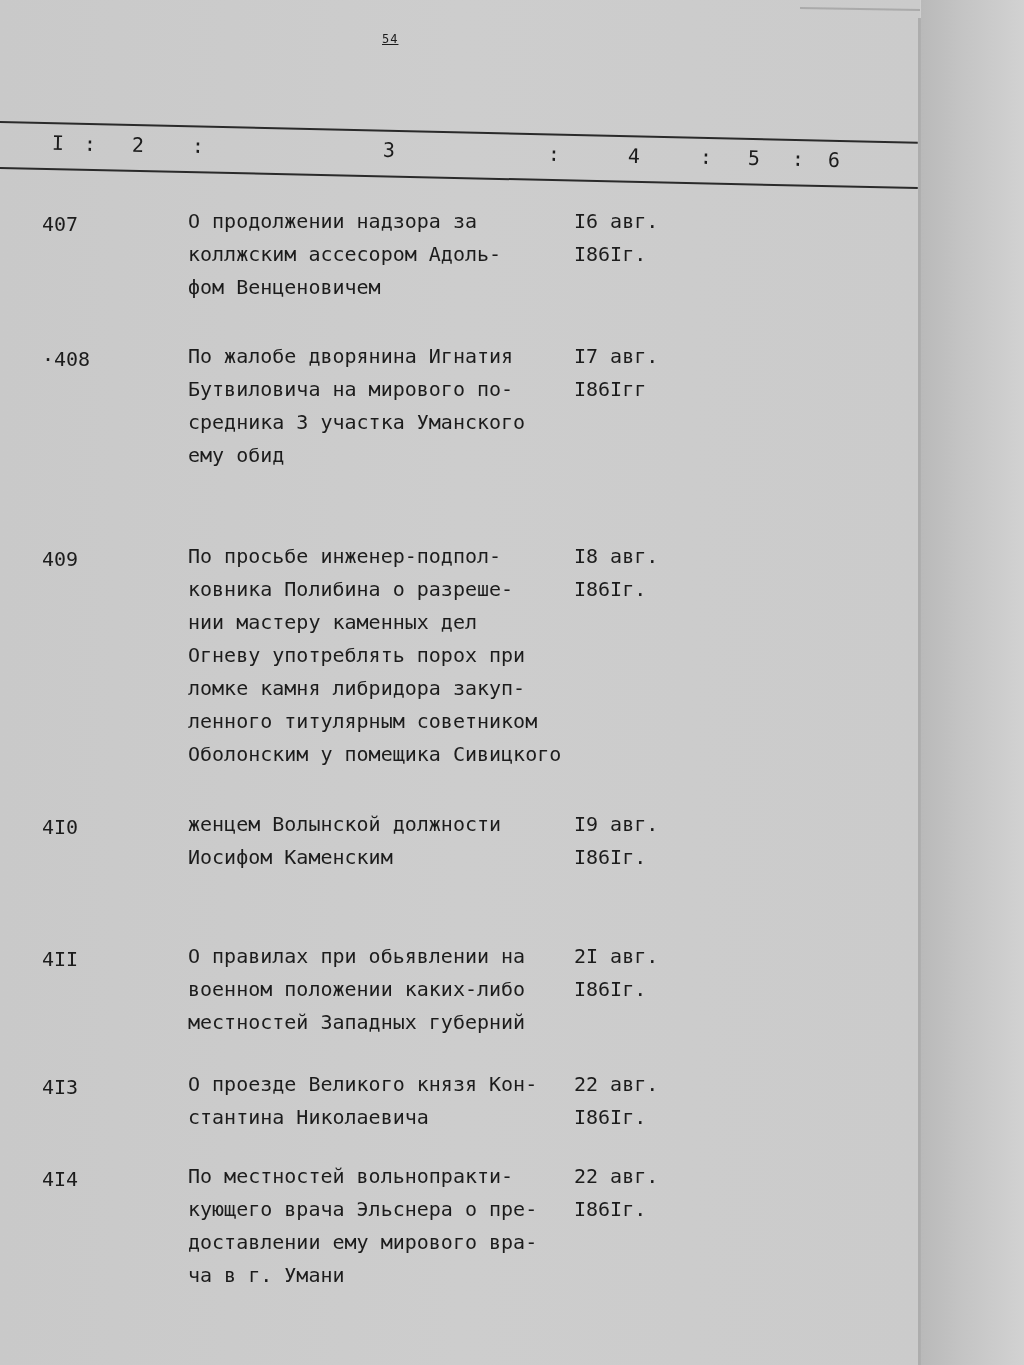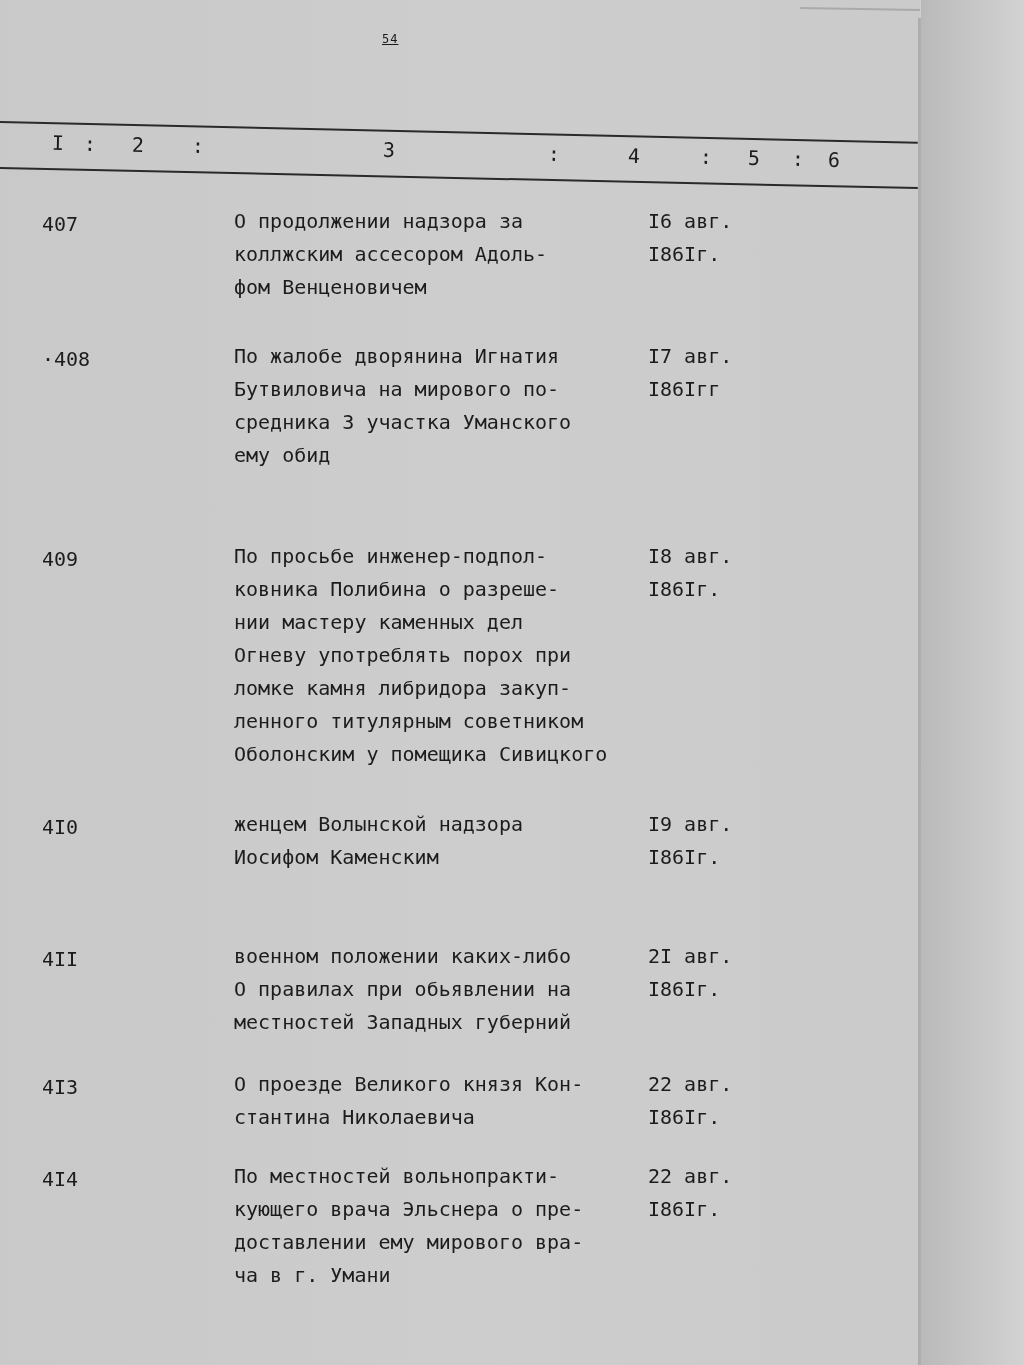--- a/index.html
+++ b/index.html
@@ -36,23 +36,23 @@
   .col-header {
     position: absolute; top: 130px; font-size: 20px; transform: rotate(1.3deg);
   }
   .entry { position: absolute; left: 0; width: 900px; font-size: 20px; }
   .entry .num { position: absolute; left: 42px; top: 0; margin-top: 7px; }
   .entry .desc {
     position: absolute; left: 188px; top: 0; width: 420px;
     line-height: 33px; white-space: pre;
   }
   .entry .date {
-    position: absolute; left: 602px; top: 0; line-height: 33px; white-space: pre;
+    position: absolute; left: 574px; top: 0; line-height: 33px; white-space: pre;
   }
-  .entry .line { display: block; margin-left: 46px; }
+  .entry .line { display: block; }
 </style>
 </head>
 <body>
 
 <div class="page"></div>
 <div class="page-top-edge"></div>
 <div class="page-edge"></div>
 <div class="right-margin"></div>
 
 <div class="page-number">54</div>
@@ -84,26 +84,26 @@
       <div class="desc"><span class="line">По жалобе дворянина Игнатия</span><span class="line">Бутвиловича на мирового по-</span><span class="line">средника 3 участка Уманского</span><span class="line">ему обид</span></div>
       <div class="date"><span class="line">I7 авг.</span><span class="line">I86Iгг</span></div>
     </div>
     <div class="entry" style="top: 540px;">
       <div class="num">409</div>
       <div class="desc"><span class="line">По просьбе инженер-подпол-</span><span class="line">ковника Полибина о разреше-</span><span class="line">нии мастеру каменных дел</span><span class="line">Огневу употреблять порох при</span><span class="line">ломке камня либридора закуп-</span><span class="line">ленного титулярным советником</span><span class="line">Оболонским у помещика Сивицкого</span></div>
       <div class="date"><span class="line">I8 авг.</span><span class="line">I86Iг.</span></div>
     </div>
     <div class="entry" style="top: 808px;">
       <div class="num">4I0</div>
-      <div class="desc"><span class="line">женцем Волынской надзора</span><span class="line">Иосифом Каменским</span></div>
+      <div class="desc"><span class="line">женцем Волынской должности</span><span class="line">Иосифом Каменским</span></div>
       <div class="date"><span class="line">I9 авг.</span><span class="line">I86Iг.</span></div>
     </div>
     <div class="entry" style="top: 940px;">
       <div class="num">4II</div>
-      <div class="desc"><span class="line">военном положении каких-либо</span><span class="line">О правилах при обьявлении на</span><span class="line">местностей Западных губерний</span></div>
+      <div class="desc"><span class="line">О правилах при обьявлении на</span><span class="line">военном положении каких-либо</span><span class="line">местностей Западных губерний</span></div>
       <div class="date"><span class="line">2I авг.</span><span class="line">I86Iг.</span></div>
     </div>
     <div class="entry" style="top: 1068px;">
       <div class="num">4I3</div>
       <div class="desc"><span class="line">О проезде Великого князя Кон-</span><span class="line">стантина Николаевича</span></div>
       <div class="date"><span class="line">22 авг.</span><span class="line">I86Iг.</span></div>
     </div>
     <div class="entry" style="top: 1160px;">
       <div class="num">4I4</div>
       <div class="desc"><span class="line">По местностей вольнопракти-</span><span class="line">кующего врача Эльснера о пре-</span><span class="line">доставлении ему мирового вра-</span><span class="line">ча в г. Умани</span></div>

